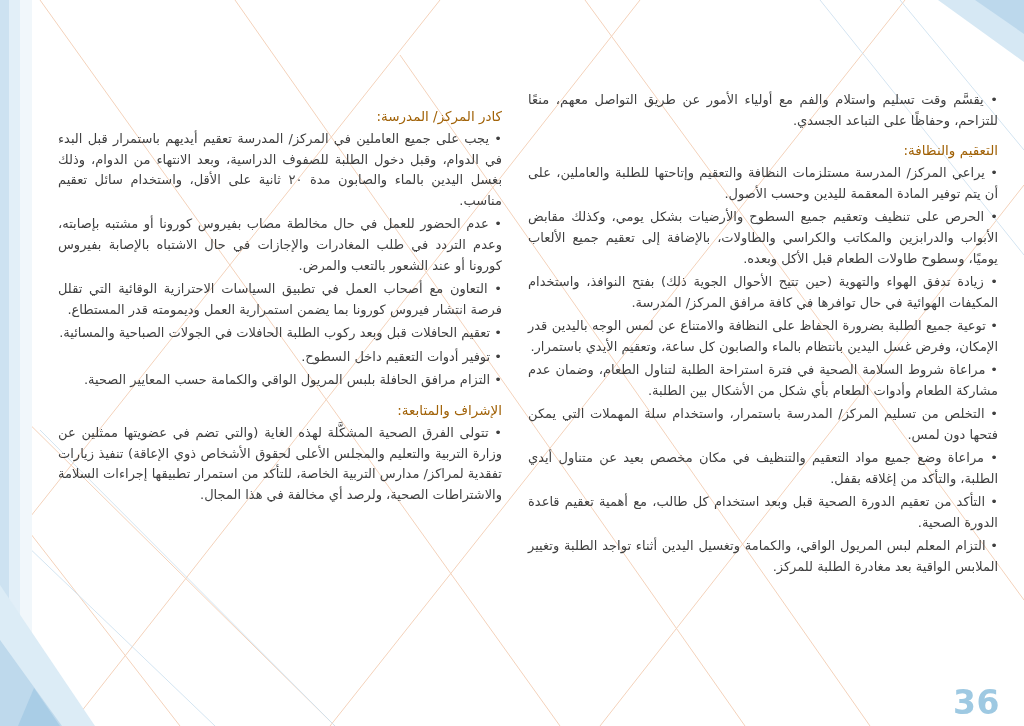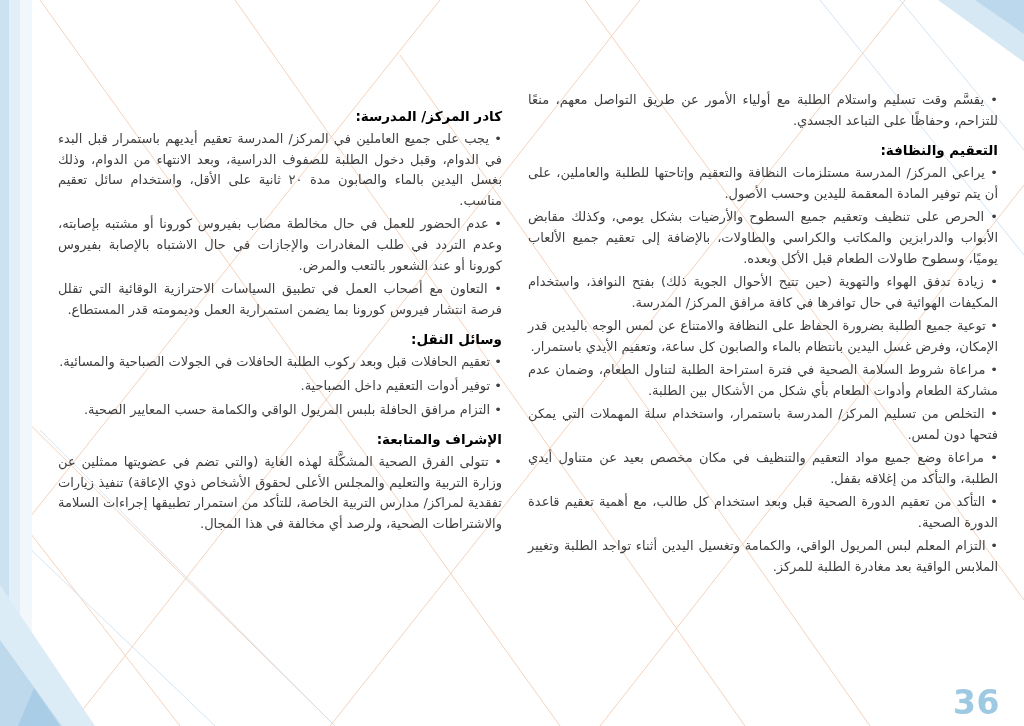--- a/index.html
+++ b/index.html
@@ -18,22 +18,22 @@
   }
   .col {
     text-align:justify;
     color:#3f3f3f;
     font-size:13px;
     line-height:1.58;
   }
   .col-a { width:470px; }
   .col-b { width:444px; padding-top:16px; }
   .heading {
-    color:#000000;
-    font-weight:bold;
+    color:#a16207;
+    font-weight:normal;
     font-size:13.5px;
     margin:9px 0 2px 0;
   }
   .col-b .heading:first-child { margin-top:0; }
   .para { margin:0 0 3px 0; }
   .page-number {
     position:absolute; right:24px; bottom:4px; z-index:1;
     color:#9ec9e2; font-size:33px; font-weight:bold;
     letter-spacing:0.5px;
   }
@@ -79,42 +79,41 @@
     <g>
       <polygon points="0,585 95,726 30,726 0,640" fill="#dcecf6"></polygon>
       <polygon points="0,640 62,726 0,726" fill="#bed9ec"></polygon>
       <polygon points="34,688 60,726 18,726" fill="#a9cde6"></polygon>
     </g>
   </svg>
 
   <main class="content">
 
     <section class="col col-a">
-      <p class="para">• يقسَّم وقت تسليم واستلام الطلبة مع أولياء الأمور عن طريق التواصل معهم، منعًا للتزاحم، وحفاظًا على التباعد الجسدي.</p>
+      <p class="para">• يقسَّم وقت تسليم واستلام والفم مع أولياء الأمور عن طريق التواصل معهم، منعًا للتزاحم، وحفاظًا على التباعد الجسدي.</p>
       <h3 class="heading">التعقيم والنظافة:</h3>
       <p class="para">• يراعي المركز/ المدرسة مستلزمات النظافة والتعقيم وإتاحتها للطلبة والعاملين، على أن يتم توفير المادة المعقمة لليدين وحسب الأصول.</p>
       <p class="para">• الحرص على تنظيف وتعقيم جميع السطوح والأرضيات بشكل يومي، وكذلك مقابض الأبواب والدرابزين والمكاتب والكراسي والطاولات، بالإضافة إلى تعقيم جميع الألعاب يوميًا، وسطوح طاولات الطعام قبل الأكل وبعده.</p>
       <p class="para">• زيادة تدفق الهواء والتهوية (حين تتيح الأحوال الجوية ذلك) بفتح النوافذ، واستخدام المكيفات الهوائية في حال توافرها في كافة مرافق المركز/ المدرسة.</p>
       <p class="para">• توعية جميع الطلبة بضرورة الحفاظ على النظافة والامتناع عن لمس الوجه باليدين قدر الإمكان، وفرض غسل اليدين بانتظام بالماء والصابون كل ساعة، وتعقيم الأيدي باستمرار.</p>
       <p class="para">• مراعاة شروط السلامة الصحية في فترة استراحة الطلبة لتناول الطعام، وضمان عدم مشاركة الطعام وأدوات الطعام بأي شكل من الأشكال بين الطلبة.</p>
       <p class="para">• التخلص من تسليم المركز/ المدرسة باستمرار، واستخدام سلة المهملات التي يمكن فتحها دون لمس.</p>
       <p class="para">• مراعاة وضع جميع مواد التعقيم والتنظيف في مكان مخصص بعيد عن متناول أيدي الطلبة، والتأكد من إغلاقه بقفل.</p>
       <p class="para">• التأكد من تعقيم الدورة الصحية قبل وبعد استخدام كل طالب، مع أهمية تعقيم قاعدة الدورة الصحية.</p>
       <p class="para">• التزام المعلم لبس المريول الواقي، والكمامة وتغسيل اليدين أثناء تواجد الطلبة وتغيير الملابس الواقية بعد مغادرة الطلبة للمركز.</p>
     </section>
 
     <section class="col col-b">
       <h3 class="heading">كادر المركز/ المدرسة:</h3>
       <p class="para">• يجب على جميع العاملين في المركز/ المدرسة تعقيم أيديهم باستمرار قبل البدء في الدوام، وقبل دخول الطلبة للصفوف الدراسية، وبعد الانتهاء من الدوام، وذلك بغسل اليدين بالماء والصابون مدة ٢٠ ثانية على الأقل، واستخدام سائل تعقيم مناسب.</p>
       <p class="para">• عدم الحضور للعمل في حال مخالطة مصاب بفيروس كورونا أو مشتبه بإصابته، وعدم التردد في طلب المغادرات والإجازات في حال الاشتباه بالإصابة بفيروس كورونا أو عند الشعور بالتعب والمرض.</p>
       <p class="para">• التعاون مع أصحاب العمل في تطبيق السياسات الاحترازية الوقائية التي تقلل فرصة انتشار فيروس كورونا بما يضمن استمرارية العمل وديمومته قدر المستطاع.</p>
 
-      <h3 class="heading">وسائل النقل:</h3>
       <p class="para">• تعقيم الحافلات قبل وبعد ركوب الطلبة الحافلات في الجولات الصباحية والمسائية.</p>
-      <p class="para">• توفير أدوات التعقيم داخل الصباحية.</p>
+      <p class="para">• توفير أدوات التعقيم داخل السطوح.</p>
       <p class="para">• التزام مرافق الحافلة بلبس المريول الواقي والكمامة حسب المعايير الصحية.</p>
 
       <h3 class="heading">الإشراف والمتابعة:</h3>
       <p class="para">• تتولى الفرق الصحية المشكَّلة لهذه الغاية (والتي تضم في عضويتها ممثلين عن وزارة التربية والتعليم والمجلس الأعلى لحقوق الأشخاص ذوي الإعاقة) تنفيذ زيارات تفقدية لمراكز/ مدارس التربية الخاصة، للتأكد من استمرار تطبيقها إجراءات السلامة والاشتراطات الصحية، ولرصد أي مخالفة في هذا المجال.</p>
     </section>
 
   </main>
 
   <div class="page-number">36</div>
 

